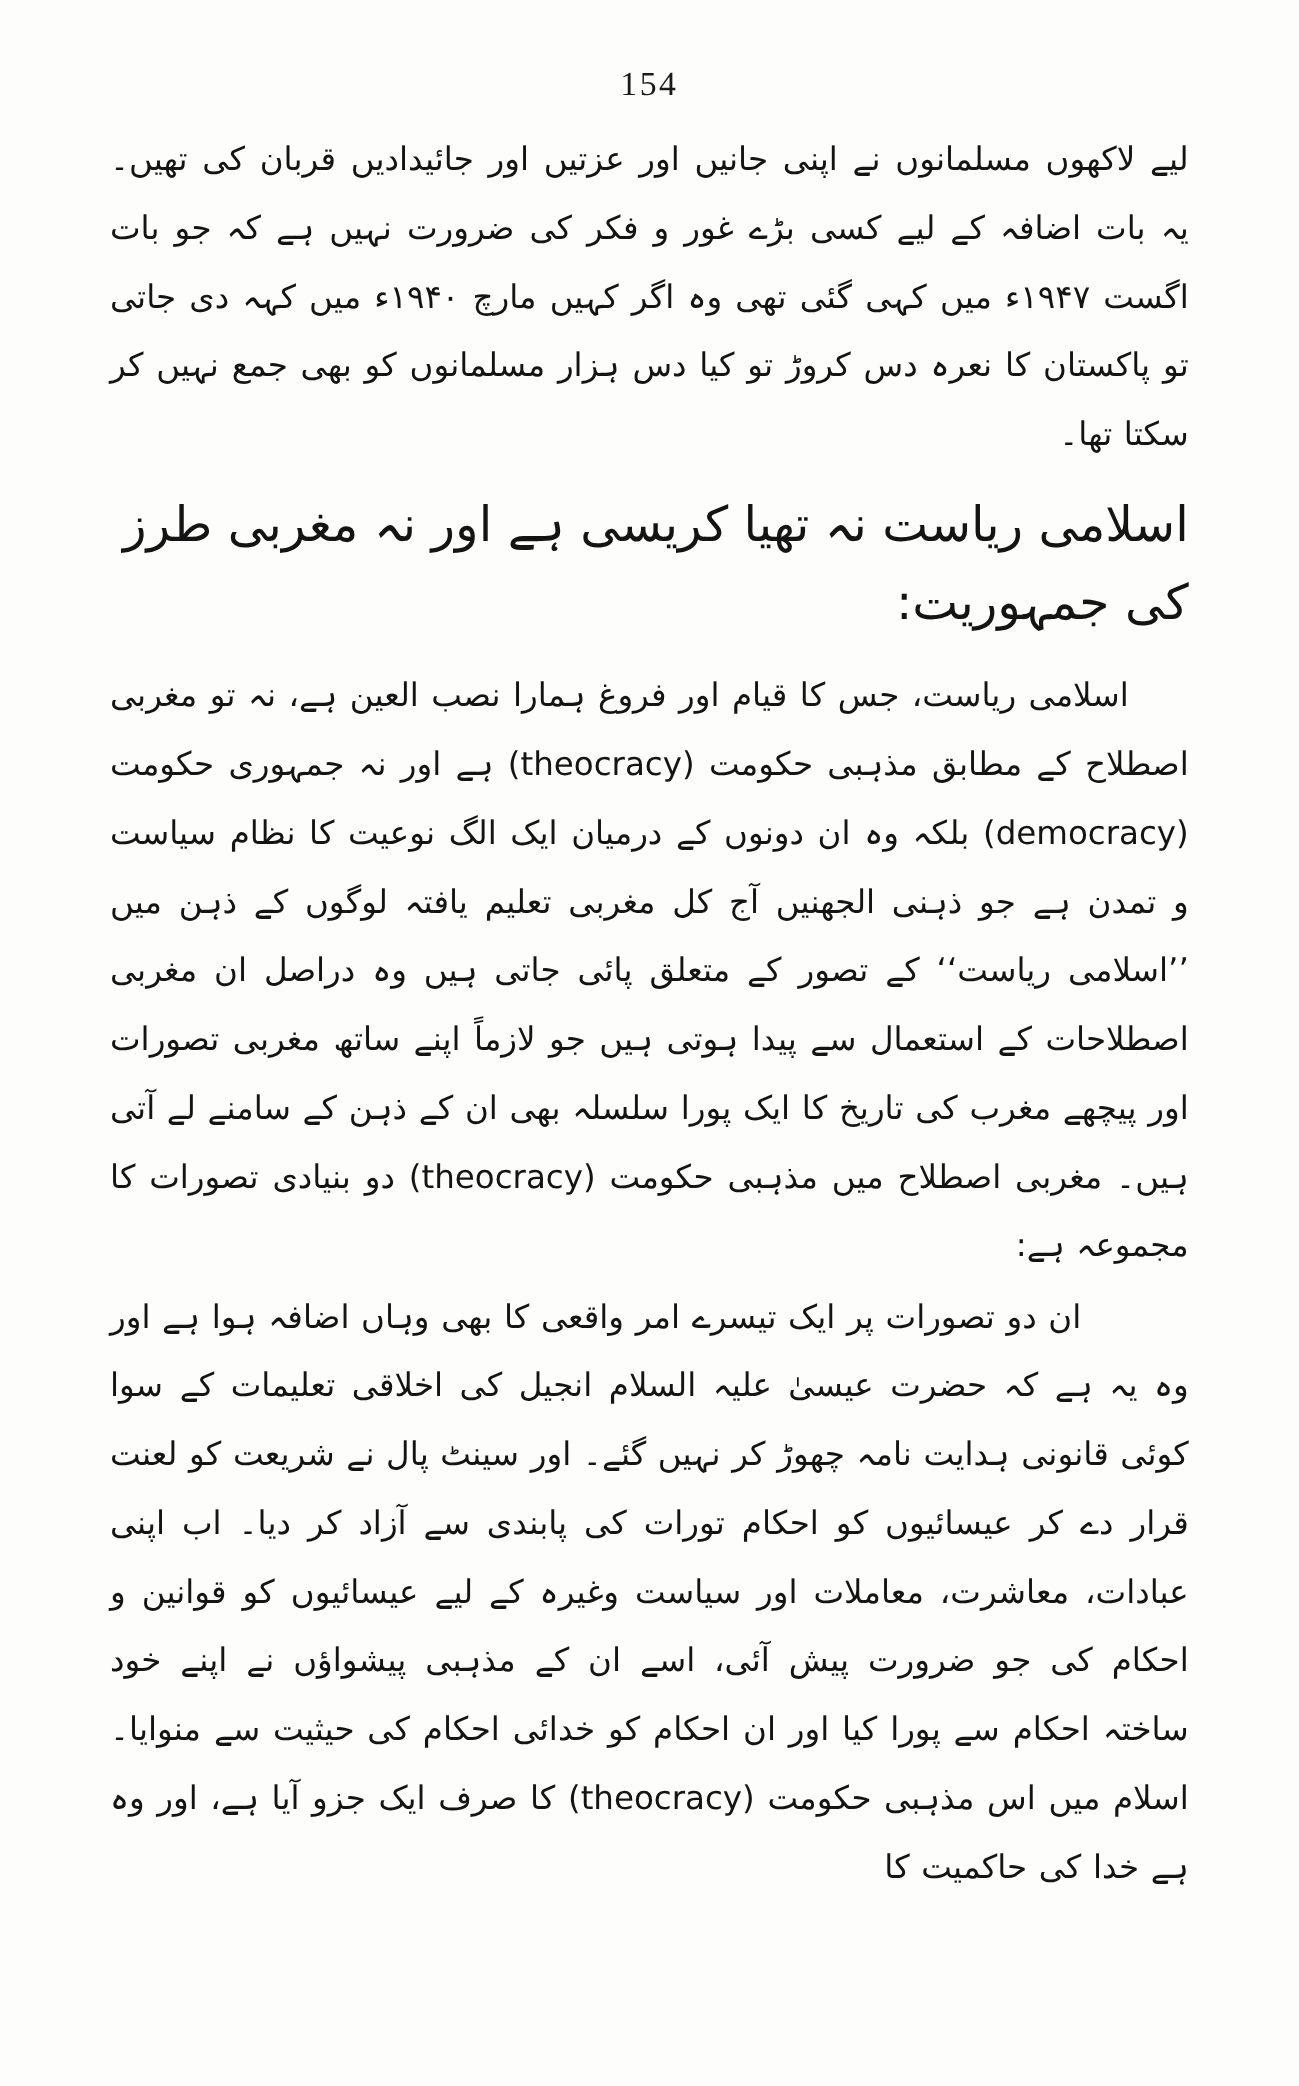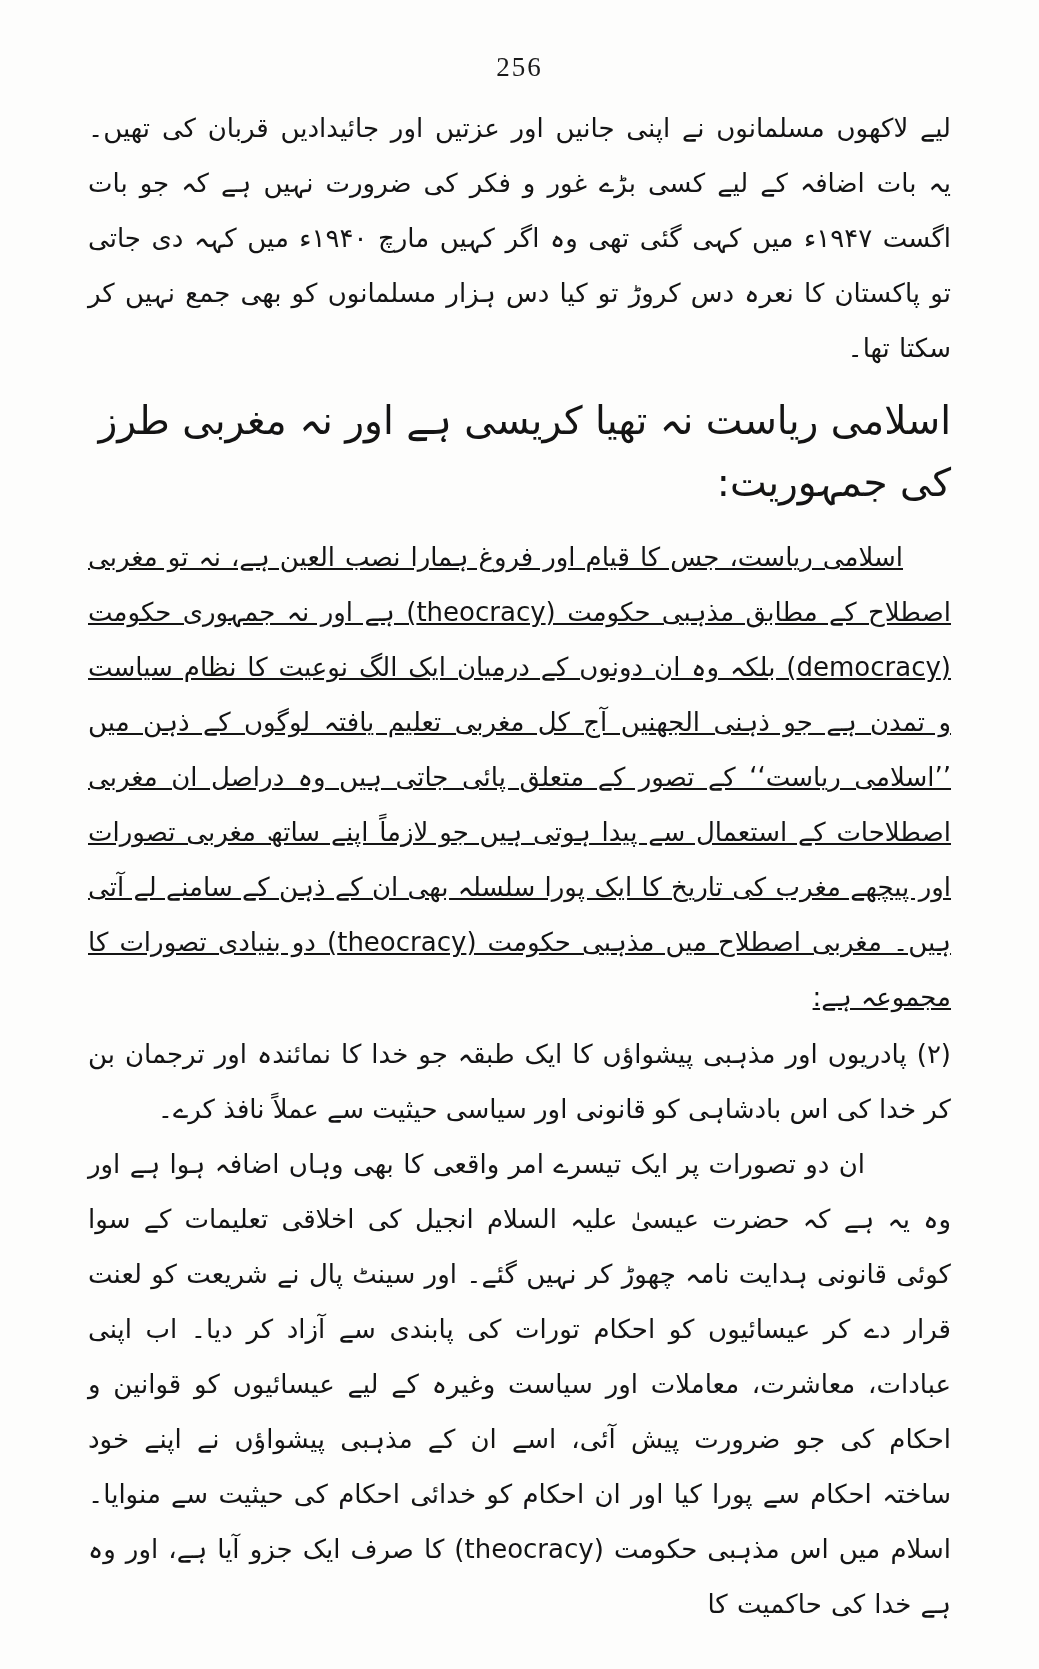--- a/index.html
+++ b/index.html
@@ -33,21 +33,20 @@
     text-justify: inter-word;
   }
   .para {
     font-size: 26px;
     line-height: 55px;
     margin: 0 0 2px 0;
     word-spacing: 1px;
   }
   .para.indent-first {
     text-indent: 48px; 
-    text-decoration: underline;
   }
   .para.indent-large {
     text-indent: 86px;
   }
   .section-heading {
     font-size: 39px;
     font-weight: normal;
     line-height: 62px;
     margin: 14px 0 16px 0;
     text-align: right;
@@ -57,29 +56,28 @@
     line-height: 55px;
     margin: 0;
   }
   
 </style>
 </head>
 <body>
 
 <div class="page">
 
-  <div class="page-number">256</div>
+  <div class="page-number">154</div>
 
   <div class="text-block">
 
     <p class="para">لیے لاکھوں مسلمانوں نے اپنی جانیں اور عزتیں اور جائیدادیں قربان کی تھیں۔ یہ بات اضافہ کے لیے کسی بڑے غور و فکر کی ضرورت نہیں ہے کہ جو بات اگست ۱۹۴۷ء میں کہی گئی تھی وہ اگر کہیں مارچ ۱۹۴۰ء میں کہہ دی جاتی تو پاکستان کا نعرہ دس کروڑ تو کیا دس ہزار مسلمانوں کو بھی جمع نہیں کر سکتا تھا۔</p>
 
     <h2 class="section-heading">اسلامی ریاست نہ تھیا کریسی ہے اور نہ مغربی طرز کی جمہوریت:</h2>
 
     <p class="para indent-first">اسلامی ریاست، جس کا قیام اور فروغ ہمارا نصب العین ہے، نہ تو مغربی اصطلاح کے مطابق مذہبی حکومت (theocracy) ہے اور نہ جمہوری حکومت (democracy) بلکہ وہ ان دونوں کے درمیان ایک الگ نوعیت کا نظام سیاست و تمدن ہے جو ذہنی الجھنیں آج کل مغربی تعلیم یافتہ لوگوں کے ذہن میں ’’اسلامی ریاست‘‘ کے تصور کے متعلق پائی جاتی ہیں وہ دراصل ان مغربی اصطلاحات کے استعمال سے پیدا ہوتی ہیں جو لازماً اپنے ساتھ مغربی تصورات اور پیچھے مغرب کی تاریخ کا ایک پورا سلسلہ بھی ان کے ذہن کے سامنے لے آتی ہیں۔ مغربی اصطلاح میں مذہبی حکومت (theocracy) دو بنیادی تصورات کا مجموعہ ہے:</p>
 
 
-    <p class="point">(۲) پادریوں اور مذہبی پیشواؤں کا ایک طبقہ جو خدا کا نمائندہ اور ترجمان بن کر خدا کی اس بادشاہی کو قانونی اور سیاسی حیثیت سے عملاً نافذ کرے۔</p>
 
     <p class="para indent-large">ان دو تصورات پر ایک تیسرے امر واقعی کا بھی وہاں اضافہ ہوا ہے اور وہ یہ ہے کہ حضرت عیسیٰ علیہ السلام انجیل کی اخلاقی تعلیمات کے سوا کوئی قانونی ہدایت نامہ چھوڑ کر نہیں گئے۔ اور سینٹ پال نے شریعت کو لعنت قرار دے کر عیسائیوں کو احکام تورات کی پابندی سے آزاد کر دیا۔ اب اپنی عبادات، معاشرت، معاملات اور سیاست وغیرہ کے لیے عیسائیوں کو قوانین و احکام کی جو ضرورت پیش آئی، اسے ان کے مذہبی پیشواؤں نے اپنے خود ساختہ احکام سے پورا کیا اور ان احکام کو خدائی احکام کی حیثیت سے منوایا۔ اسلام میں اس مذہبی حکومت (theocracy) کا صرف ایک جزو آیا ہے، اور وہ ہے خدا کی حاکمیت کا</p>
 
   </div>
 </div>
 
 </body></html>

